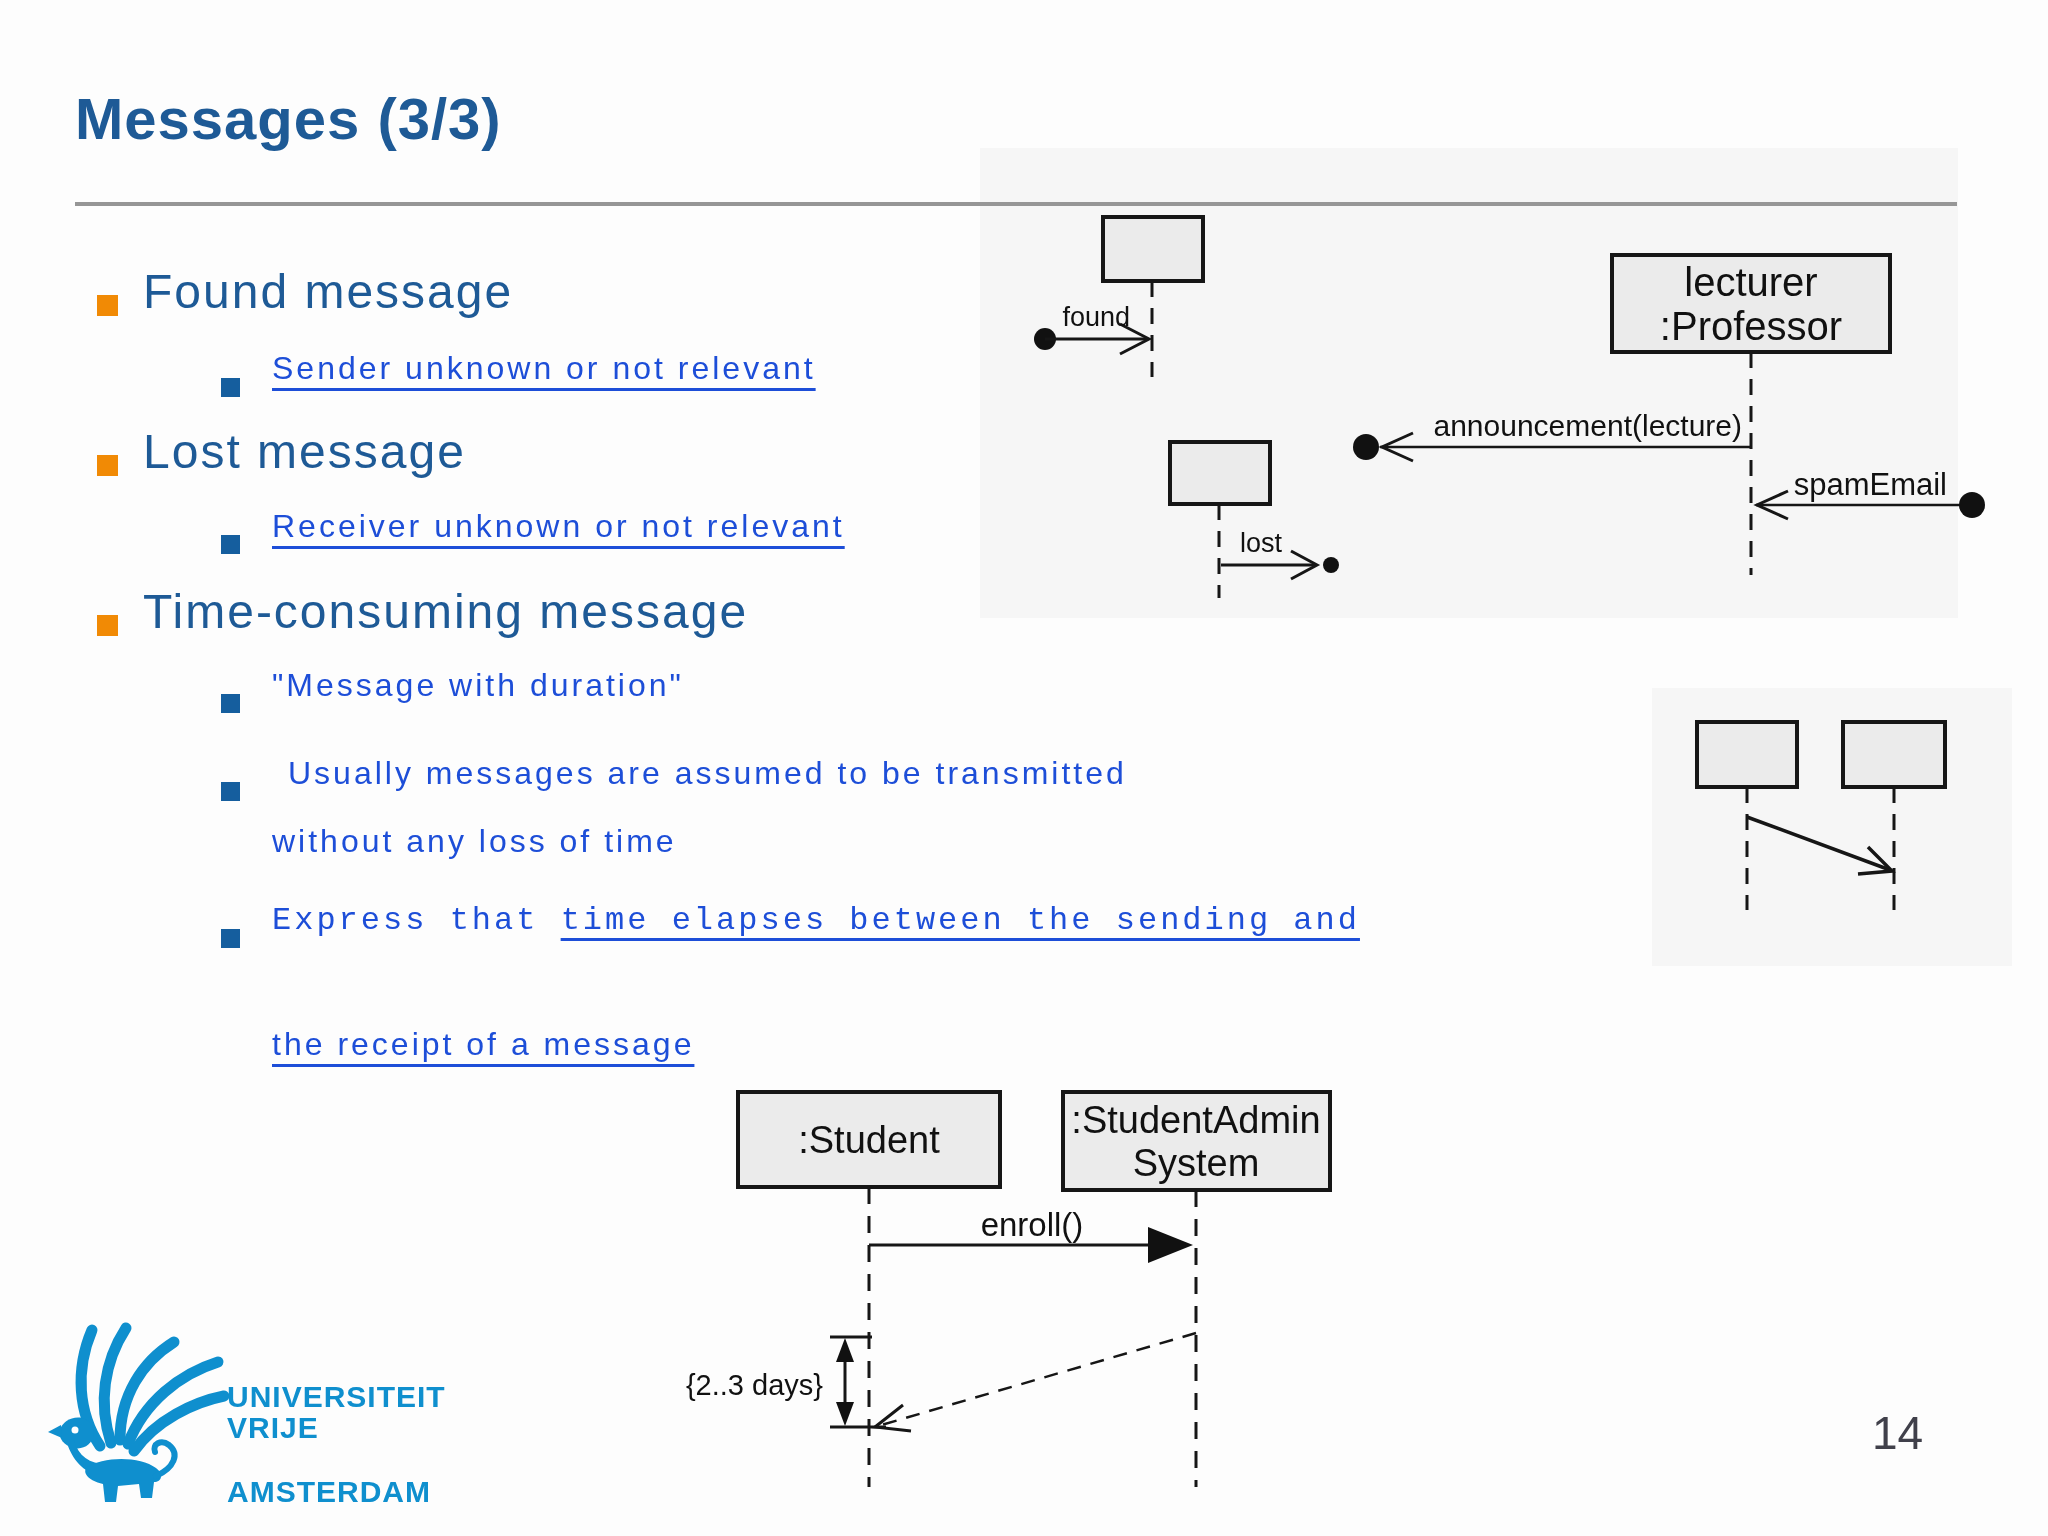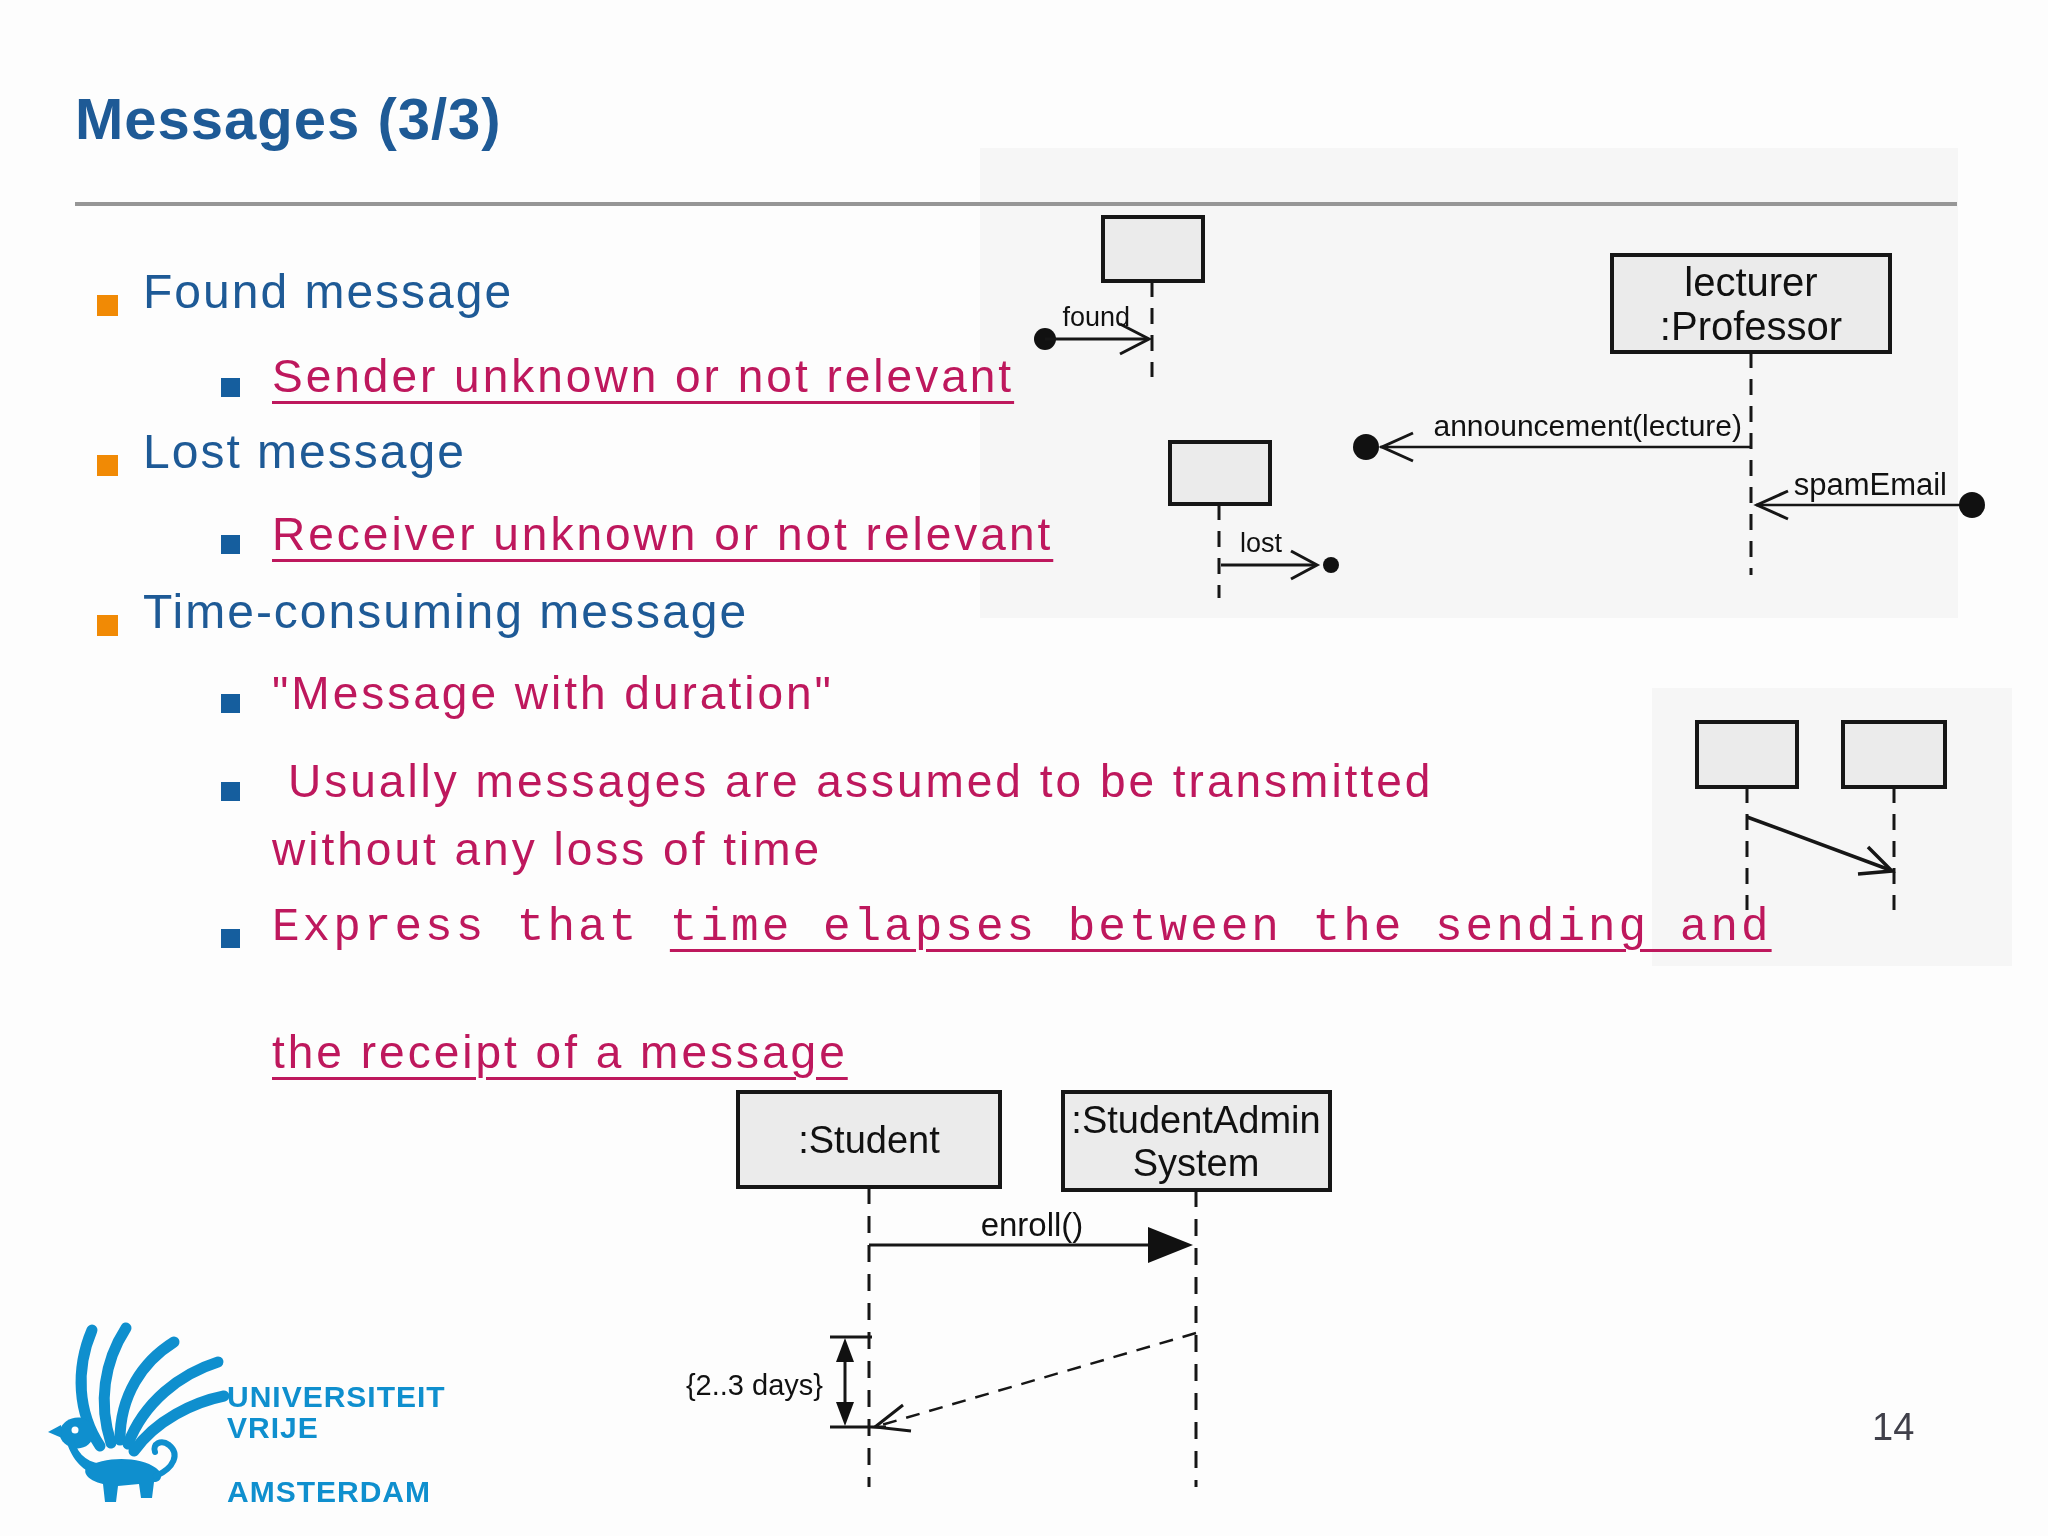--- a/index.html
+++ b/index.html
@@ -6,25 +6,25 @@
   body{width:2048px;height:1536px;overflow:hidden;background:#fdfdfd;
        font-family:"Liberation Sans", sans-serif;}
   .slide{position:relative;width:2048px;height:1536px;background:#fdfdfd;}
   .wash{position:absolute;background:#f6f6f6;z-index:0;}
   .txt-layer{position:absolute;inset:0;z-index:2;pointer-events:none;}
   .svg-layer{position:absolute;left:0;top:0;z-index:1;}
   .page-title{position:absolute;left:75px;top:85px;font-size:58px;letter-spacing:1px;
       color:#1e5a96;white-space:nowrap;font-weight:700;}
   .title-rule{position:absolute;left:75px;top:202px;width:1882px;height:4px;background:#969696;}
   .b1{position:absolute;font-size:48px;color:#1e5a96;letter-spacing:2px;white-space:nowrap;line-height:1.1;}
-  .b2{position:absolute;font-size:46px;color:#be185d;letter-spacing:3px;white-space:nowrap;line-height:1.1;}
+  .b2{position:absolute;font-size:32px;color:#1d4ed8;letter-spacing:3px;white-space:nowrap;line-height:1.1;}
   .sq1{position:absolute;width:21px;height:21px;background:#f18a05;}
   .sq2{position:absolute;width:19px;height:19px;background:#155e9e;}
   .ul{text-decoration:underline;text-decoration-thickness:3px;text-underline-offset:9px;}
-  .pagenum{position:absolute;left:1872px;top:1406px;font-size:38px;color:#40404a;}
+  .pagenum{position:absolute;left:1872px;top:1406px;font-size:46px;color:#40404a;}
   .logo-text{position:absolute;left:227px;color:#0f8fce;font-weight:bold;font-size:30px;
       letter-spacing:1px;white-space:nowrap;}
   svg text{font-family:"Liberation Sans", sans-serif;fill:#111;}
 </style>
 </head>
 <body>
 
 <div class="slide">
 
   <div class="wash" style="left:980px;top:148px;width:978px;height:470px;"></div>

